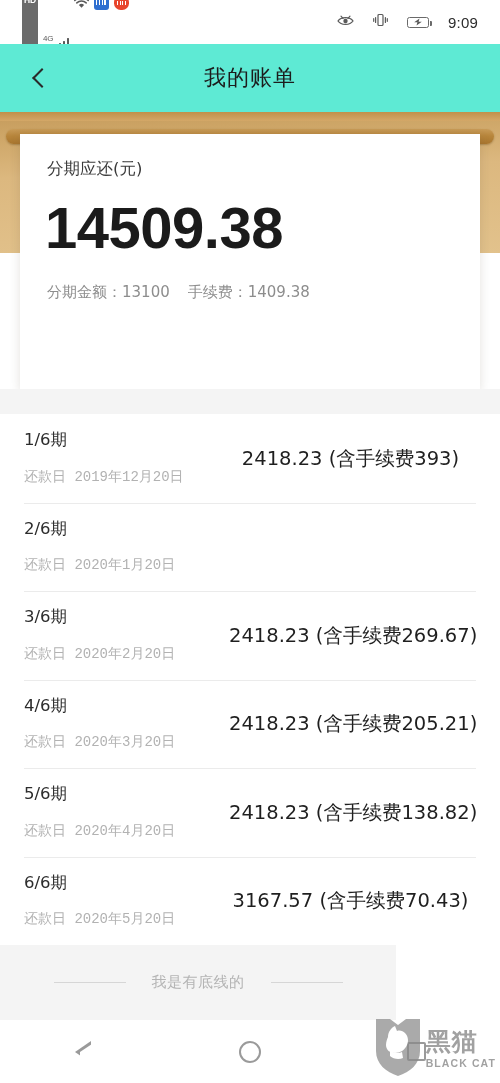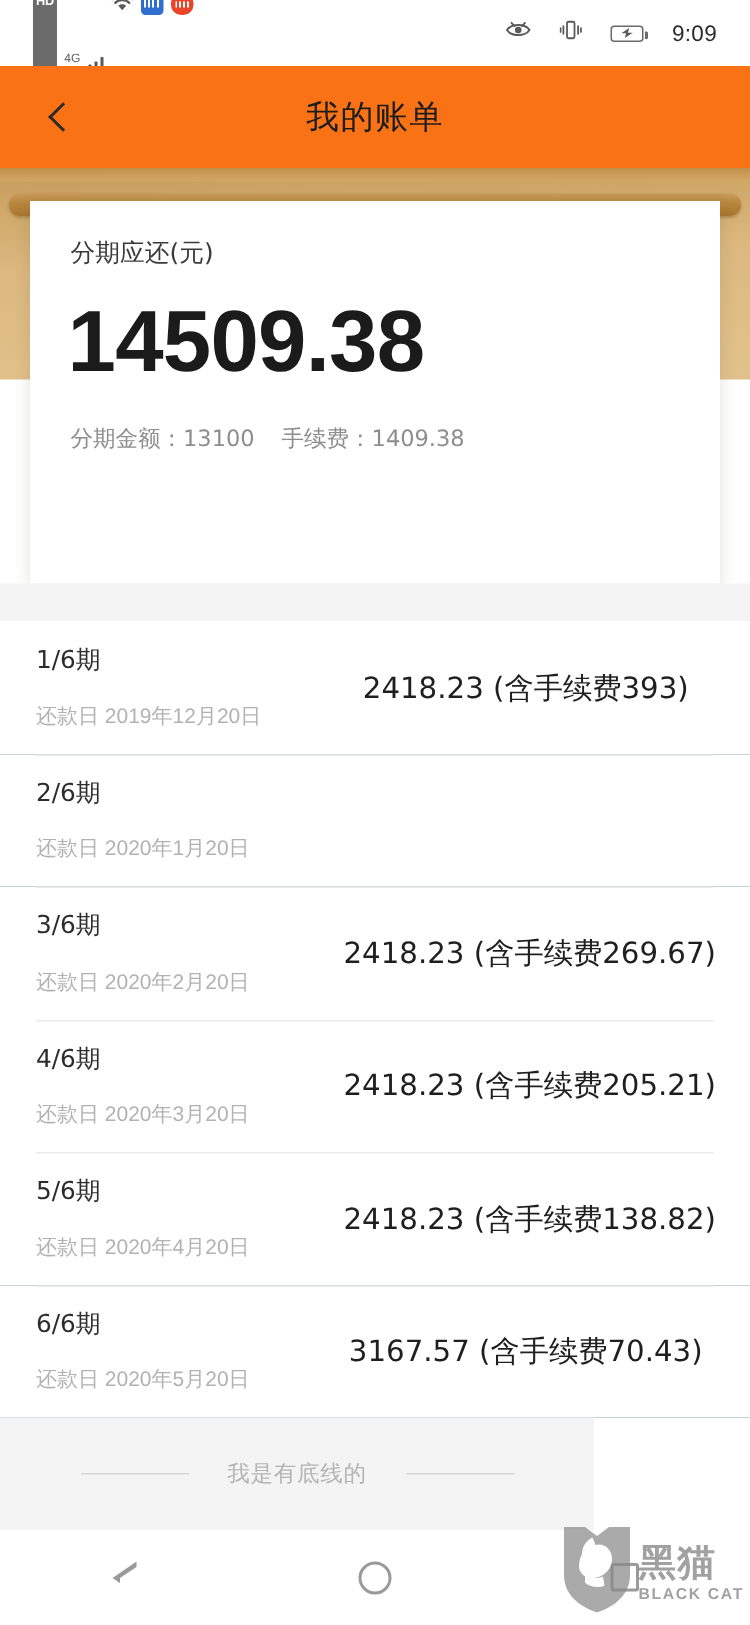--- a/index.html
+++ b/index.html
@@ -52,21 +52,21 @@
     position:relative; display:flex; align-items:center; justify-content:center;
   }
   .battery::after{
     content:""; position:absolute; right:-3.6px; top:3px; width:2px; height:5px;
     background:#6a6a6a; border-radius:0 1px 1px 0;
   }
 
   
   .titlebar{
     position:absolute; left:0; top:44px; width:500px; height:68px;
-    background:#f97316; display:flex; align-items:center;
+    background:#5eead4; display:flex; align-items:center;
   }
   .back-btn{
     position:absolute; left:18px; top:0; height:68px; width:48px;
     display:flex; align-items:center; justify-content:center; cursor:pointer;
   }
   .chev{ width:14px; height:14px; border-left:2.4px solid #2a2a2a; border-bottom:2.4px solid #2a2a2a;
     transform:rotate(45deg); }
   .page-title{
     width:500px; text-align:center; font-size:22px; color:#1c1c1c;
     font-family:"DejaVu Sans","Liberation Sans",sans-serif; letter-spacing:1px;
@@ -140,21 +140,21 @@
   }
   .row + .row::before{
     content:""; position:absolute; left:24px; right:24px; top:0; height:1px; background:#ebebeb;
   }
   .row-left{ width:205px; flex:none; }
   .row-term{
     font-size:16.5px; color:#2c2c2c; font-family:"DejaVu Sans","Liberation Sans",sans-serif;
     line-height:1.25;
   }
   .row-date{
-    font-size:14px; color:#b2b2b2; font-family:Liberation Sans, sans-serif;
+    font-size:14px; color:#b2b2b2; font-family:Liberation Mono, monospace;
     margin-top:18px; line-height:1.25; white-space:nowrap;
   }
   .row-amt{
     flex:1; text-align:center; font-size:19.5px; color:#1f1f1f;
     font-family:"DejaVu Sans","Liberation Sans",sans-serif; white-space:nowrap;
     padding-right:4px;
   }
 
   
   .footer{

